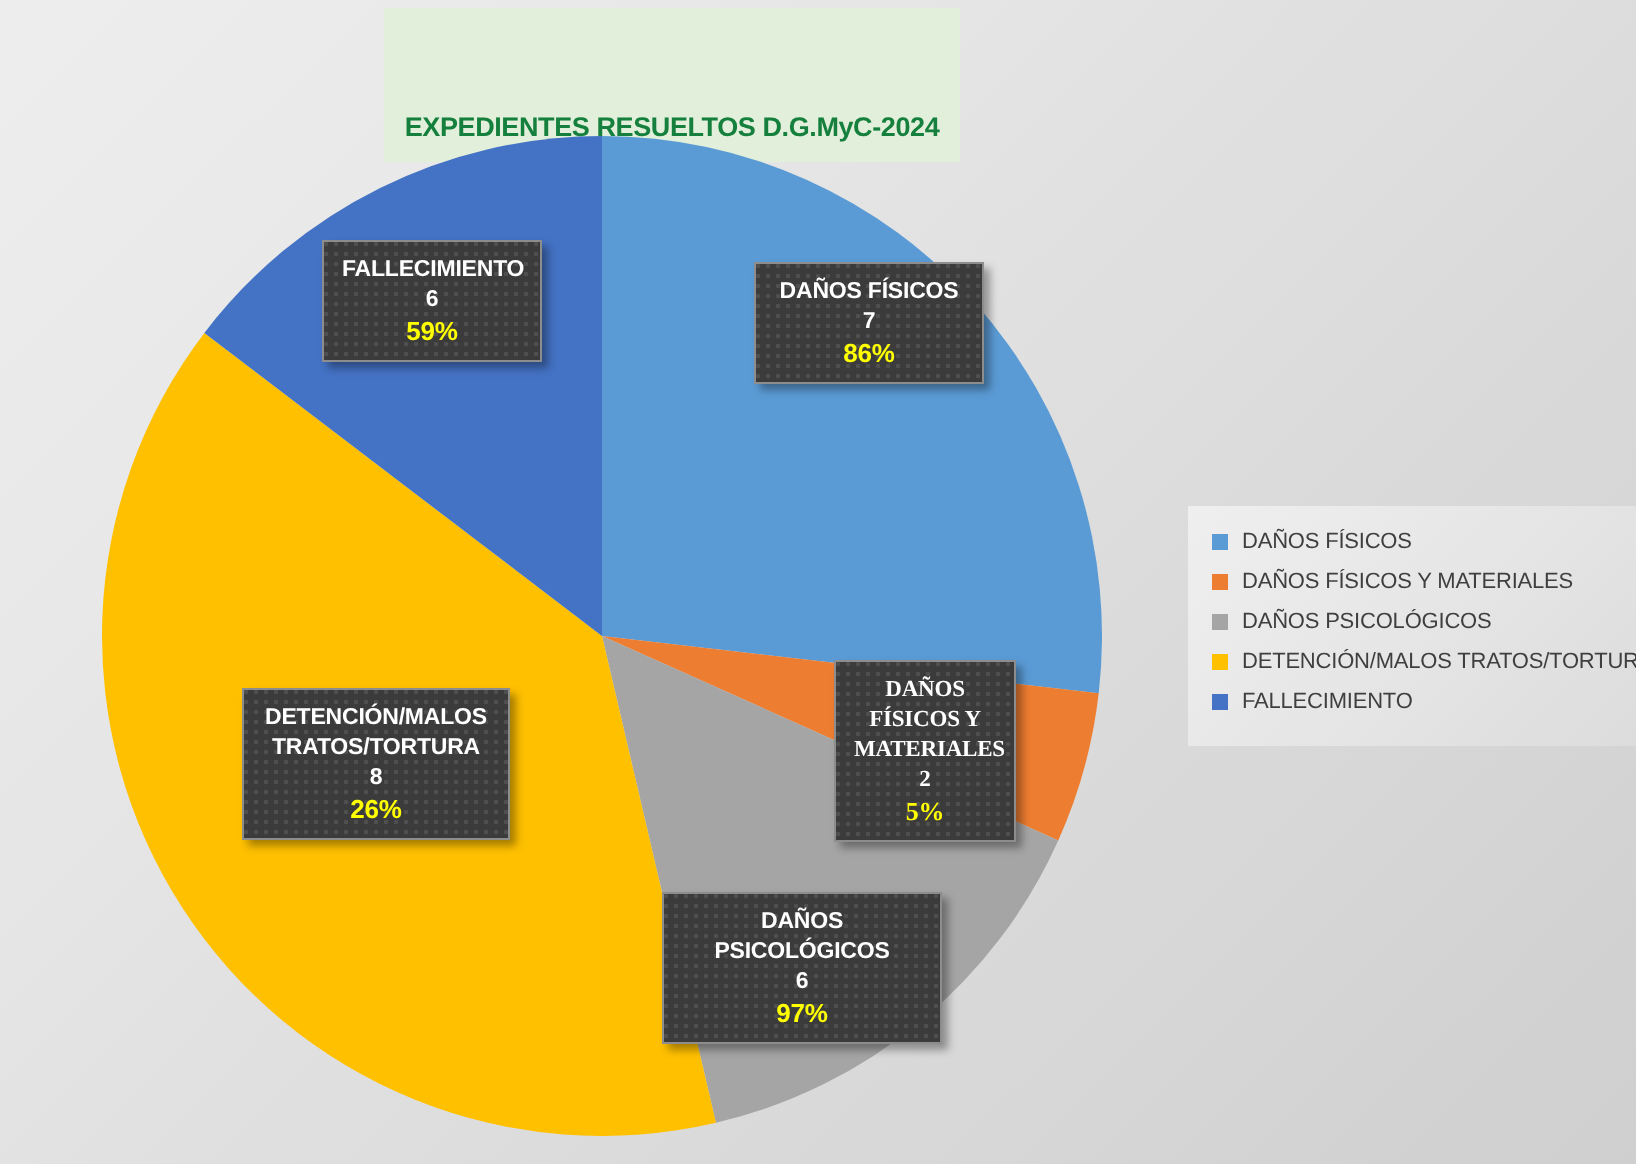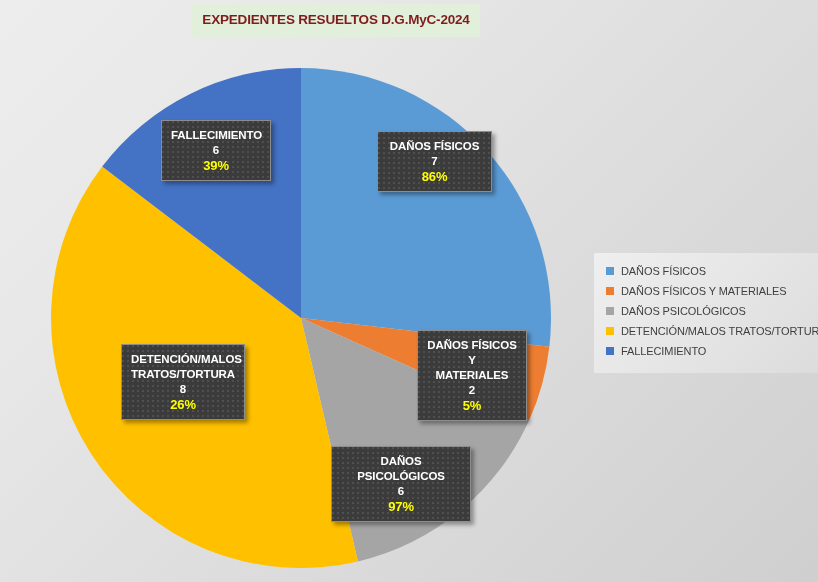--- a/index.html
+++ b/index.html
@@ -13,26 +13,27 @@
 
   
   .title-box{
     position:absolute;left:192px;top:4px;width:288px;
     background:#E2EFDA;
     padding:6px 8px 8px 8px;
     text-align:center;
     box-sizing:border-box;
   }
   .title-line{
-    color:#7f1d1d;
+    color:#15803d;
     font-weight:bold;
     font-size:13.5px;
     line-height:19px;
     letter-spacing:-0.2px;
     white-space:nowrap;
+    margin-top:44px;
   }
 
   
   .pie-wrap{position:absolute;left:51px;top:68px;width:500px;height:500px;}
   .pie-svg{display:block;width:500px;height:500px;}
 
   
   .dlabel{
     position:absolute;
     background:#3B3B3B;
@@ -47,23 +48,23 @@
     line-height:15px;
     padding:7px 9px;
     box-sizing:border-box;
     letter-spacing:-0.1px;
   }
   .dlabel .cat{display:block;white-space:pre-line;}
   .dlabel .val{display:block;font-weight:bold;}
   .dlabel .pct{display:block;color:#FFFF00;font-weight:bold;font-size:13px;}
 
   #label-0{left:377px;top:131px;width:115px;}
-  #label-1{left:417px;top:330px;width:110px;}
+  #label-1{left:417px;top:330px;width:91px;font-family:Liberation Serif, serif;}
   #label-2{left:331px;top:446px;width:140px;}
-  #label-3{left:121px;top:344px;width:124px;}
+  #label-3{left:121px;top:344px;width:134px;}
   #label-4{left:161px;top:120px;width:110px;}
 
   
   .legend{
     position:absolute;left:594px;top:253px;width:224px;height:120px;
     background:linear-gradient(135deg,#efefef 0%,#e6e6e6 50%,#dcdcdc 100%);
     padding:8px 0 8px 12px;
     box-sizing:border-box;
   }
   .legend-item{
@@ -121,21 +122,21 @@
   <div class="dlabel" id="label-3">
     <span class="cat">DETENCIÓN/MALOS
 TRATOS/TORTURA</span>
     <span class="val">8</span>
     <span class="pct">26%</span>
   </div>
 
   <div class="dlabel" id="label-4">
     <span class="cat">FALLECIMIENTO</span>
     <span class="val">6</span>
-    <span class="pct">39%</span>
+    <span class="pct">59%</span>
   </div>
 
   <div class="legend" id="legend">
       <div class="legend-item">
         <span class="legend-swatch" style="background: rgb(91, 155, 213);"></span>
         <span class="legend-label">DAÑOS FÍSICOS</span>
       </div>
       <div class="legend-item">
         <span class="legend-swatch" style="background: rgb(237, 125, 49);"></span>
         <span class="legend-label">DAÑOS FÍSICOS Y MATERIALES</span>

